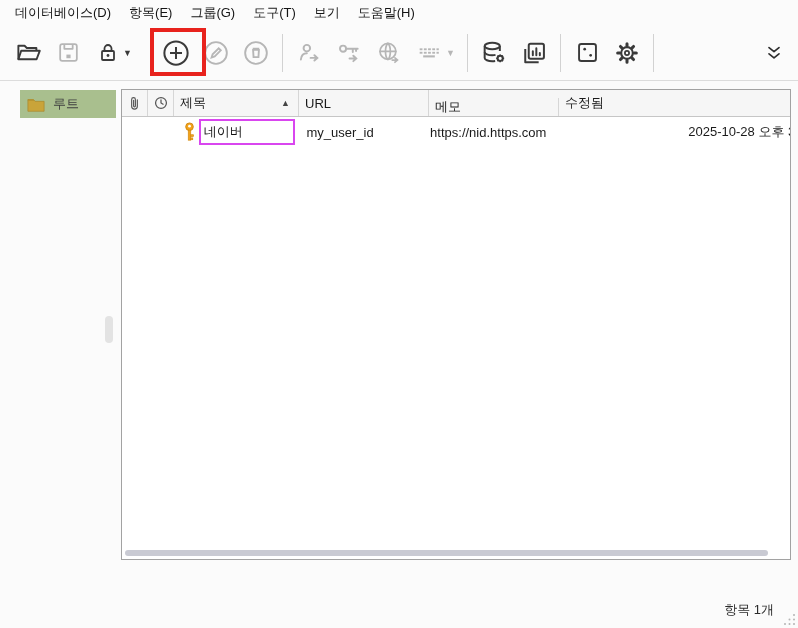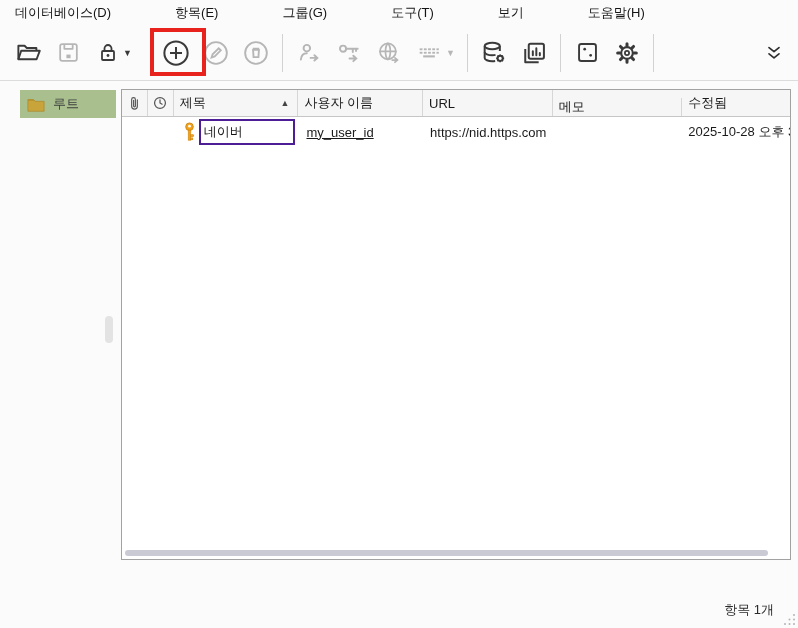--- a/index.html
+++ b/index.html
@@ -11,21 +11,21 @@
   .window { position:relative; width:798px; height:628px; background:#fbfbfb; }
 
   
   .titlebar { height:30px; display:flex; align-items:center; background:#fbfbfb; }
   .app-icon { width:18px; height:18px; margin-left:9px; flex:0 0 auto; }
   .title-text { margin-left:7px; font-size:13px; color:#111; }
   .win-controls { margin-left:auto; display:flex; height:30px; }
   .win-btn { width:47px; height:30px; display:flex; align-items:center; justify-content:center; color:#222; font-size:13px; }
 
   
-  .menubar { height:25px; display:flex; align-items:center; padding-left:6px; background:#fbfbfb;gap:46px; }
+  .menubar { height:25px; display:flex; align-items:center; padding-left:6px; background:#fbfbfb; }
   .menu-item { padding:3px 9px; color:#141414; font-size:13px; white-space:nowrap; }
 
   
   .toolbar { position:relative; height:56px; display:flex; align-items:center; padding-left:8px; background:#fbfbfb; border-bottom:1px solid #dcdcdc; }
   .tb-btn { width:40px; height:44px; display:flex; align-items:center; justify-content:center; flex:0 0 auto; }
   .tb-btn.with-caret { width:52px; }
   .tb-btn svg { display:block; }
   .icon-on  { color:#3a3a3a; }
   .icon-off { color:#b6b6b6; }
   .caret { font-size:9px; margin-left:3px; }
@@ -55,25 +55,25 @@
   .th.c4 { width:130px; }
   .th.c5 { width:130px;margin-top:8px; }
   .th.c6 { width:108px; }
   .sort-arrow { font-size:9px; color:#444; margin-right:2px; }
 
   .trow { display:flex; height:30px; align-items:center; background:#fff; }
   .td { overflow:hidden; white-space:nowrap; }
   .td.c0 { width:26px; }
   .td.c1 { width:26px; }
   .td.c2 { width:125px; display:flex; align-items:center; padding-left:8px; }
-  .td.c3 { width:125px; padding-left:8px;text-decoration:underline; }
+  .td.c3 { width:125px; padding-left:8px; }
   .td.c4 { width:130px; padding-left:7px; }
   .td.c5 { width:130px; padding-left:7px; }
   .td.c6 { width:108px; padding-left:6px; }
-  .title-edit { width:96px; height:26px; margin-left:2px; border:2px solid #4c1d95; background:#fff;
+  .title-edit { width:96px; height:26px; margin-left:2px; border:2px solid #d946ef; background:#fff;
     font-family:Liberation Serif, serif; font-size:13px; color:#111; padding:0 3px; outline:none; }
 
   .hscrollbar { position:absolute; left:2px; right:2px; bottom:2px; height:8px; }
   .hscroll-thumb { position:absolute; left:1px; top:1px; width:643px; height:6px; background:#c9cad3; border-radius:3px; }
 
   
   .statusbar { position:absolute; left:0; right:0; bottom:0; height:37px; background:#fbfbfb; }
   .status-entries { position:absolute; right:24px; top:10px; color:#2b2b2b; font-size:13px; }
   .resize-grip { position:absolute; right:2px; bottom:2px; }
 </style>
@@ -256,23 +256,20 @@
         <div class="th c1">
           <svg width="14" height="14" viewBox="0 0 16 16" fill="none" stroke="#555" stroke-width="1.4" stroke-linecap="round">
             <circle cx="8" cy="8" r="6.2"></circle>
             <path d="M8 4.5V8l2.4 1.4"></path>
           </svg>
         </div>
         <div class="th c2">
           <span>제목</span>
           <span class="sort-arrow">▲</span>
         </div>
-        <div class="th c3">
-          <span>사용자 이름</span>
-        </div>
         <div class="th c4">
           <span>URL</span>
         </div>
         <div class="th c5">
           <span>메모</span>
         </div>
         <div class="th c6">
           <span>수정됨</span>
         </div>
       </div>

